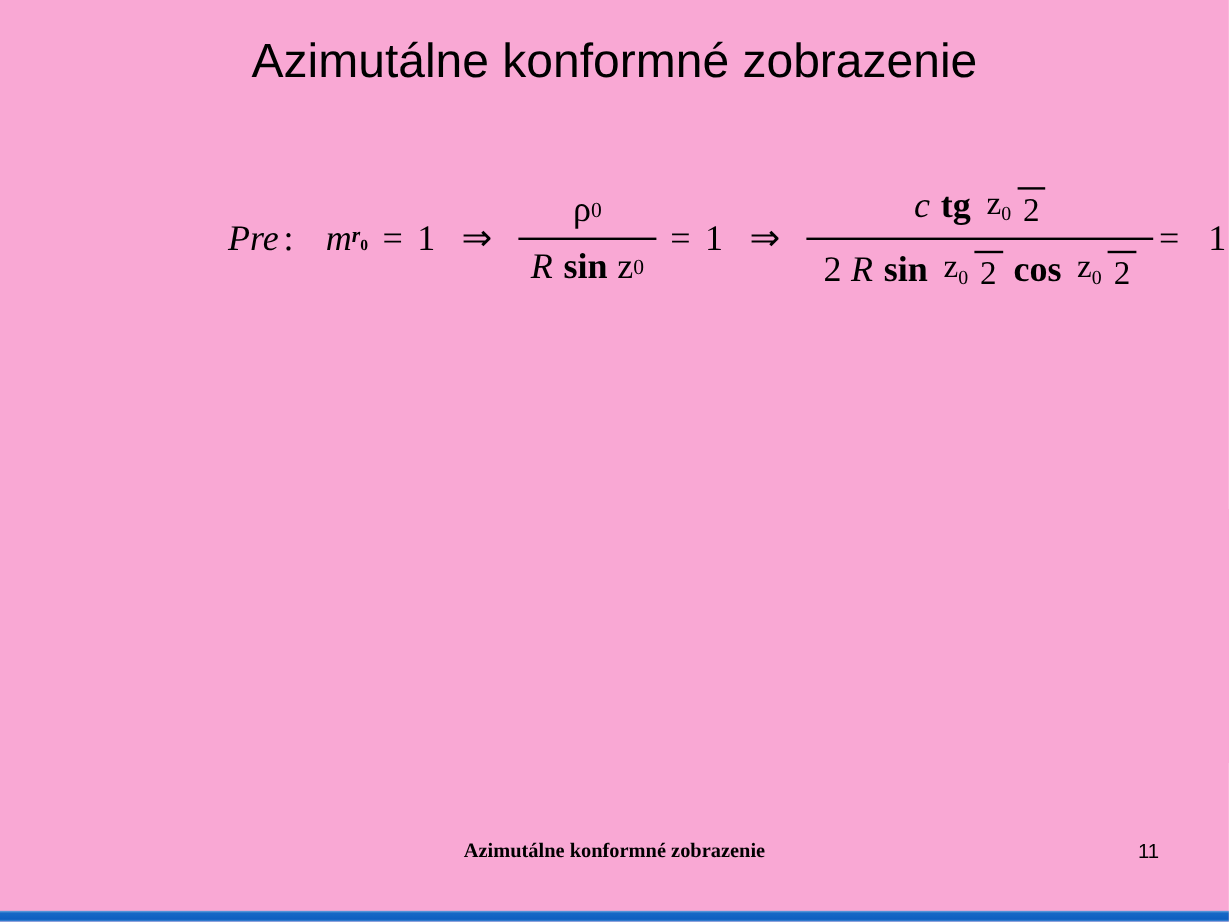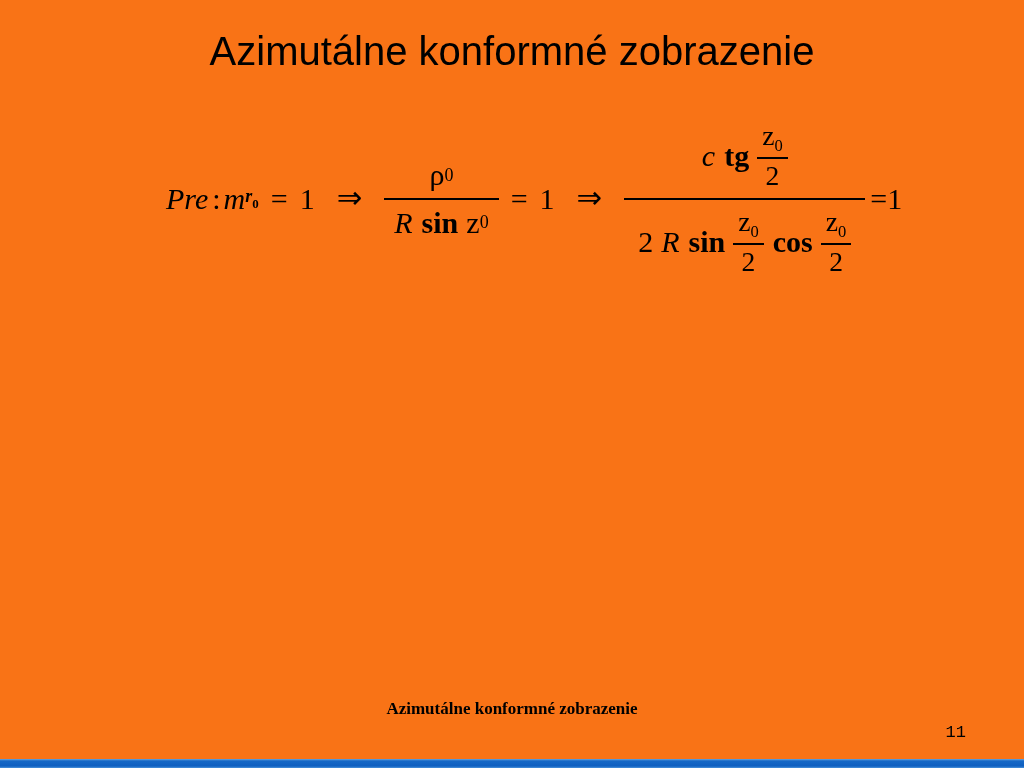--- a/index.html
+++ b/index.html
@@ -7,21 +7,21 @@
   body {
     background: #ffffff;
     font-family: "Liberation Serif", serif;
     color: #000000;
     overflow: hidden;
     position: relative;
   }
   .slide {
     position: absolute;
     inset: 0;
-    background: #f97316;
+    background: #f9a8d4;
   }
   
   .title {
     position: absolute;
     top: 28px;
     left: 0;
     width: 100%;
     text-align: center;
     font-family: "Liberation Sans", sans-serif;
     font-size: 40px;
@@ -37,21 +37,21 @@
     top: 108px;
     height: 182px;
     display: flex;
     align-items: center;
     font-family: "Liberation Serif", serif;
     font-size: 30px;
     line-height: 1.15;
     white-space: nowrap;
   }
   .it { font-style: italic; }
-  .tok { display: inline-block; }
+  .tok { display: inline-block; margin-left: 24px; }
   .sp-s { margin-left: 5px; }
   .sp-m { margin-left: 12px; }
   .sp-l { margin-left: 22px; }
   .colon { margin: 0 3px 0 4px; }
   
   .subwrap { display: inline-block; font-size: 0.60em; vertical-align: -0.55em; font-weight: bold; }
   .subsub  { display: inline-block; font-size: 0.72em; vertical-align: -0.45em; }
   
   .sub { display: inline-block; font-size: 0.60em; vertical-align: -0.35em; }
   
@@ -62,21 +62,21 @@
     text-align: center;
     vertical-align: middle;
   }
   .frac > .num { padding: 0 10px 5px; display: inline-flex; align-items: center; justify-content: center; }
   .frac > .den { border-top: 2.6px solid #000; padding: 6px 10px 0; display: inline-flex; align-items: center; justify-content: center; }
   .bigfrac > .num { padding: 0 14px 8px; }
   .bigfrac > .den { padding: 8px 14px 0; }
   
   .sfrac {
     display: inline-flex;
-    flex-direction: column;
+    flex-direction: row;
     align-items: center;
     font-size: 0.92em;
     margin-left: 8px;
   }
   .sfrac .snum { padding: 0 5px 3px; line-height: 1.0; }
   .sfrac .sden { border-top: 2.2px solid #000; padding: 3px 5px 0; line-height: 1.0; width: 100%; text-align: center; }
   .fn { margin-left: 9px; font-weight: bold; }        
   .var-gap { margin-left: 8px; }   
   .arrow { font-size: 1.02em; }
   
@@ -86,23 +86,23 @@
     left: 0;
     width: 100%;
     text-align: center;
     font-family: "Liberation Serif", serif;
     font-weight: 700;
     font-size: 17px;
     color: #000000;
   }
   .page-number {
     position: absolute;
-    top: 723px;
+    top: 700px;
     right: 58px;
-    font-family: Liberation Mono, monospace;
+    font-family: Liberation Sans, sans-serif;
     font-size: 17px;
     color: #000000;
   }
   
   .bottom-bar {
     position: absolute;
     left: 0;
     bottom: 0;
     width: 100%;
     height: 9px;

